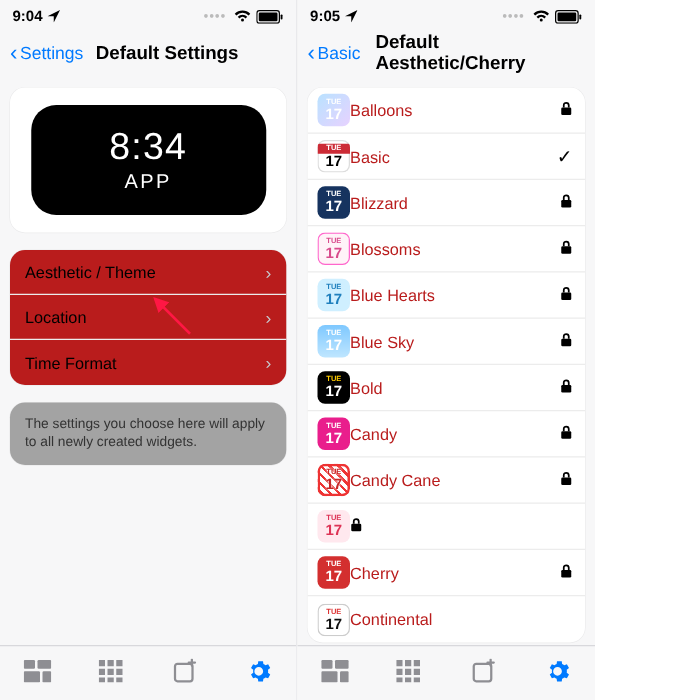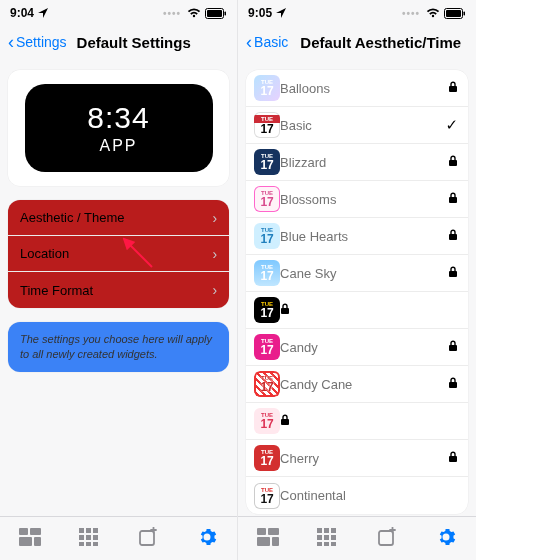--- a/index.html
+++ b/index.html
@@ -29,35 +29,35 @@
   .widget { width: 188px; height: 88px; background:#000; border-radius:20px; color:#fff; display:flex; flex-direction:column; align-items:center; justify-content:center; }
   .widget .time { font-size:30px; font-weight:500; letter-spacing:1px; }
   .widget .app  { font-size:16px; font-weight:500; letter-spacing:2px; margin-top:2px;}
 
   .group { background:#b91c1c; border-radius:12px; margin-top:14px; box-shadow:0 0 0 0.5px rgba(0,0,0,0.05); }
   .row { height:36px; display:flex; align-items:center; padding:0 12px; font-size:13px; color:#000; border-bottom:1px solid #ececec; position:relative; }
   .group .row:last-child { border-bottom:none; }
   .row .label { flex:1; }
   .row .chev { color:#c7c7cc; font-size:14px; }
 
-  .note { background:#3b82f6; border-radius:12px; margin-top:14px; padding:10px 12px; box-shadow:0 0 0 0.5px rgba(0,0,0,0.05);font-style:italic;}
+  .note { background:#a3a3a3; border-radius:12px; margin-top:14px; padding:10px 12px; box-shadow:0 0 0 0.5px rgba(0,0,0,0.05);}
   .note p { font-size:11px; color:#333; line-height:1.35; }
 
   
   .arrow-annot { position:absolute; left:118px; top:233px; pointer-events:none; }
   .arrow-annot svg { overflow:visible; }
 
   
   .theme-list { background:#fff; border-radius:12px; margin-top:4px; box-shadow:0 0 0 0.5px rgba(0,0,0,0.05); overflow:hidden;}
   .trow { height:37px; display:flex; align-items:center; padding:0 10px 0 8px; font-size:13px; color:#000; border-bottom:1px solid #ececec; }
   .trow:last-child{border-bottom:none;}
   .ticon { width:26px; height:26px; border-radius:6px; flex:0 0 26px; display:flex; flex-direction:column; align-items:center; justify-content:center; font-size:8px; font-weight:700; color:#fff; overflow:hidden; position:relative;}
   .ticon .dow { font-size:6px; line-height:1; }
   .ticon .dom { font-size:12px; line-height:1; font-weight:800;}
-  .tname { flex:1; color:#737373;}
+  .tname { flex:1; color:#b91c1c;}
   .tmark { color:#000; font-size:15px;}
   .tlock { color:#000; font-size:11px;}
 
   
   .ic-balloons { background: linear-gradient(135deg,#b9e2ff,#e7d2ff); }
   .ic-basic    { background:#fff; color:#000; box-shadow:inset 0 0 0 1px #ddd;}
   .ic-basic .dow{ background:#cc2b36; color:#fff; width:100%; text-align:center; padding:1px 0;}
   .ic-basic .dom{ color:#000; }
   .ic-blizzard { background:#16335f;}
   .ic-blossoms { background:#fff3f8; box-shadow:inset 0 0 0 1px #f6c; color:#d94b8d;}
@@ -221,21 +221,21 @@
             </svg>
         </span>
       </div>
     </div>
 
     <div class="nav">
       <div class="back">
         <span class="chev">‹</span>
         <span>Basic</span>
       </div>
-      <div class="title2">Default Aesthetic/Time</div>
+      <div class="title2">Default Aesthetic/Cherry</div>
     </div>
 
     <div class="content" style="padding-top:4px;">
       <div class="theme-list" id="theme-list">
           <div class="trow">
             <div class="ticon ic-balloons">
               <div class="dow">TUE</div>
               <div class="dom">17</div>
             </div>
             <div class="tname">Balloons</div>
@@ -283,31 +283,32 @@
             <div class="tlock"><svg width="10" height="12" viewBox="0 0 10 12">
                 <rect x="1" y="5" width="8" height="6" rx="1" fill="#000"></rect>
                 <path d="M3 5 V3.2 a2 2 0 0 1 4 0 V5" fill="none" stroke="#000" stroke-width="1.4"></path>
               </svg></div>
           </div>
           <div class="trow">
             <div class="ticon ic-bluesky">
               <div class="dow">TUE</div>
               <div class="dom">17</div>
             </div>
-            <div class="tname">Cane Sky</div>
+            <div class="tname">Blue Sky</div>
             <div class="tlock"><svg width="10" height="12" viewBox="0 0 10 12">
                 <rect x="1" y="5" width="8" height="6" rx="1" fill="#000"></rect>
                 <path d="M3 5 V3.2 a2 2 0 0 1 4 0 V5" fill="none" stroke="#000" stroke-width="1.4"></path>
               </svg></div>
           </div>
           <div class="trow">
             <div class="ticon ic-bold">
               <div class="dow">TUE</div>
               <div class="dom">17</div>
             </div>
+            <div class="tname">Bold</div>
             <div class="tlock"><svg width="10" height="12" viewBox="0 0 10 12">
                 <rect x="1" y="5" width="8" height="6" rx="1" fill="#000"></rect>
                 <path d="M3 5 V3.2 a2 2 0 0 1 4 0 V5" fill="none" stroke="#000" stroke-width="1.4"></path>
               </svg></div>
           </div>
           <div class="trow">
             <div class="ticon ic-candy">
               <div class="dow">TUE</div>
               <div class="dom">17</div>
             </div>

